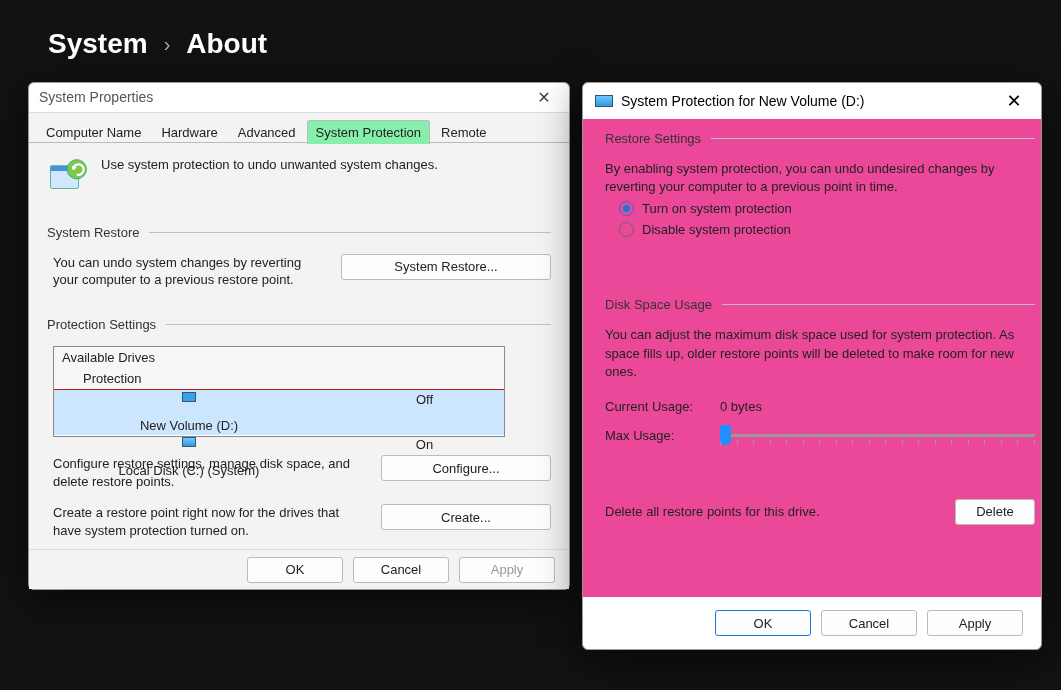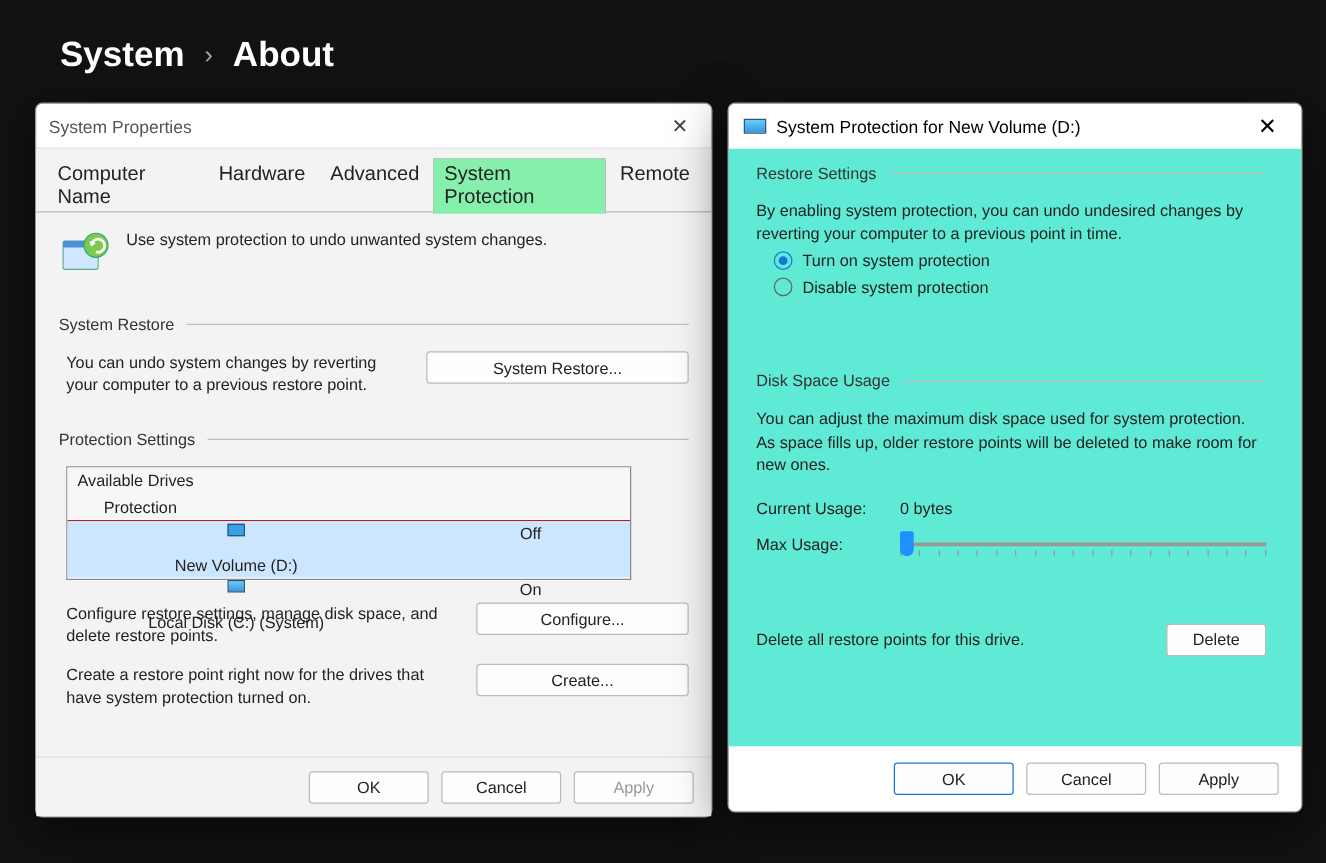--- a/index.html
+++ b/index.html
@@ -34,21 +34,21 @@
     position: absolute;
     background: #fff;
     border: 1px solid #999;
     border-radius: 6px;
     box-shadow: 0 10px 40px rgba(0,0,0,0.6);
     display: flex;
     flex-direction: column;
   }
 
   
-  .dlg1 { top: 82px; left: 28px; width: 542px; height: 572px; }
+  .dlg1 { top: 82px; left: 28px; width: 542px; height: 508px; }
   .dlg1 .titlebar {
     height: 36px;
     display: flex; align-items: center;
     padding: 0 10px;
     border-bottom: 1px solid #ddd;
     color: #555;
     font-size: 14px;
   }
   .dlg1 .titlebar .close {
     margin-left: auto;
@@ -69,21 +69,21 @@
     justify-content: flex-end;
     align-items: center;
     gap: 10px;
     padding: 0 14px;
   }
 
   .tabs {
     display: flex;
     gap: 2px;
     padding: 6px 8px 0 8px;
-    font-size: 16px;
+    font-size: 13px;
     color: #222;
   }
   .tabs .tab {
     padding: 4px 8px 4px 8px;
     cursor: pointer;
     border: 1px solid transparent;
     border-bottom: none;
     position: relative;
     top: 1px;
   }
@@ -198,22 +198,22 @@
     margin-right: 8px;
   }
   .dlg2 .titlebar .close {
     margin-left: auto;
     font-size: 18px; color: #000;
     width: 30px; text-align: center;
     cursor: pointer;
   }
   .dlg2 .body {
     flex: 1;
-    background: #5eead4;
-    padding: 6px 28px 0 22px;
+    background: #ec4899;
+    padding: 6px 6px 0 22px;
     font-size: 13px;
     color: #222;
   }
   .dlg2 .footer {
     height: 52px;
     display: flex;
     justify-content: flex-end;
     align-items: center;
     gap: 10px;
     padding: 0 18px;

